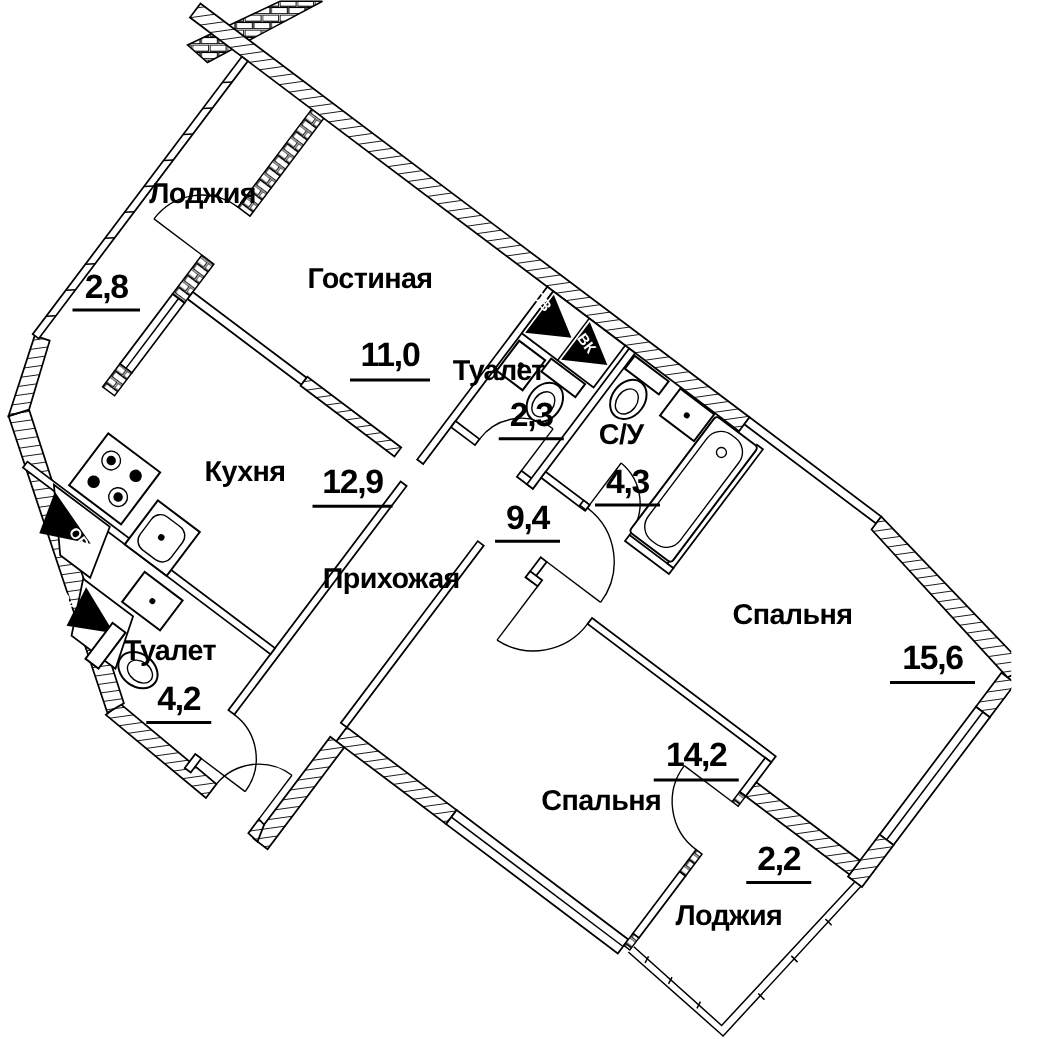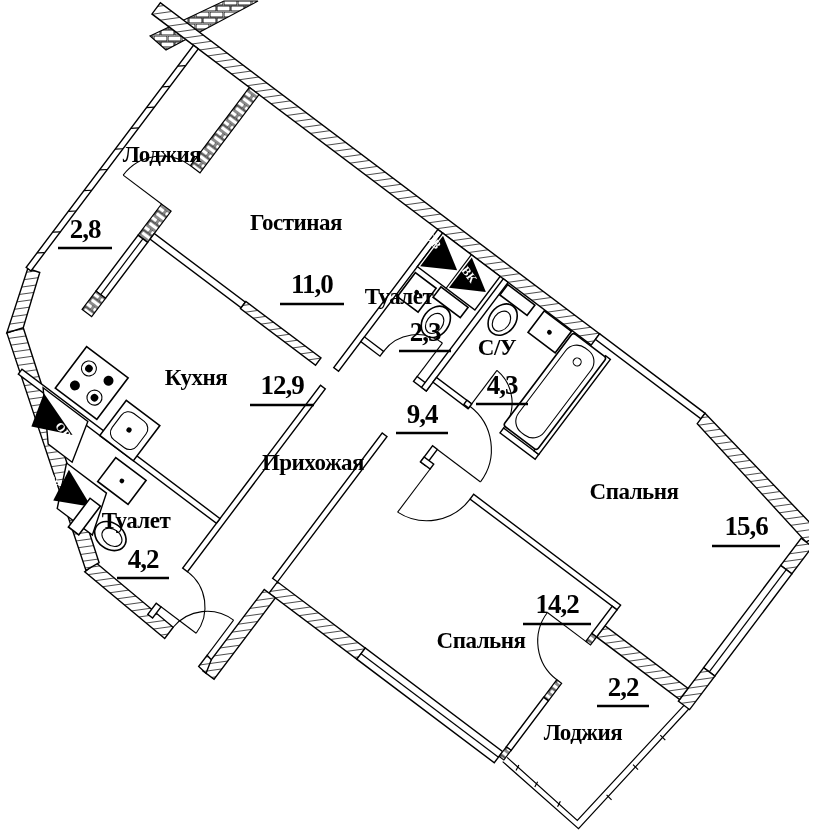--- a/index.html
+++ b/index.html
@@ -1,17 +1,17 @@
 <!DOCTYPE html>
 <html><head>
 <meta charset="utf-8">
 <style>
   html,body{margin:0;padding:0;background:#fff;}
   .stage{position:relative;width:809px;height:831px;background:#fff;overflow:hidden;
-         font-family:Liberation Serif, serif;}
+         font-family:Liberation Sans, sans-serif;}
   svg{position:absolute;left:0;top:0;}
   .w{fill:#ffffff;stroke:#000;stroke-width:1.4;}
   .h{fill:url(#hatch);stroke:#000;stroke-width:1.4;}
   .b{fill:url(#blk);stroke:#000;stroke-width:1.2;}
   .thin{fill:none;stroke:#000;stroke-width:1.2;}
   .fx{fill:#fff;stroke:#000;stroke-width:1.6;}
   .fx2{fill:none;stroke:#000;stroke-width:1.1;}
   .blackfill{fill:#000;stroke:none;}
   .arc{fill:none;stroke:#000;stroke-width:1.1;}
   text.room{font-weight:bold;font-size:23px;fill:#000;text-anchor:middle;letter-spacing:-0.5px;}

